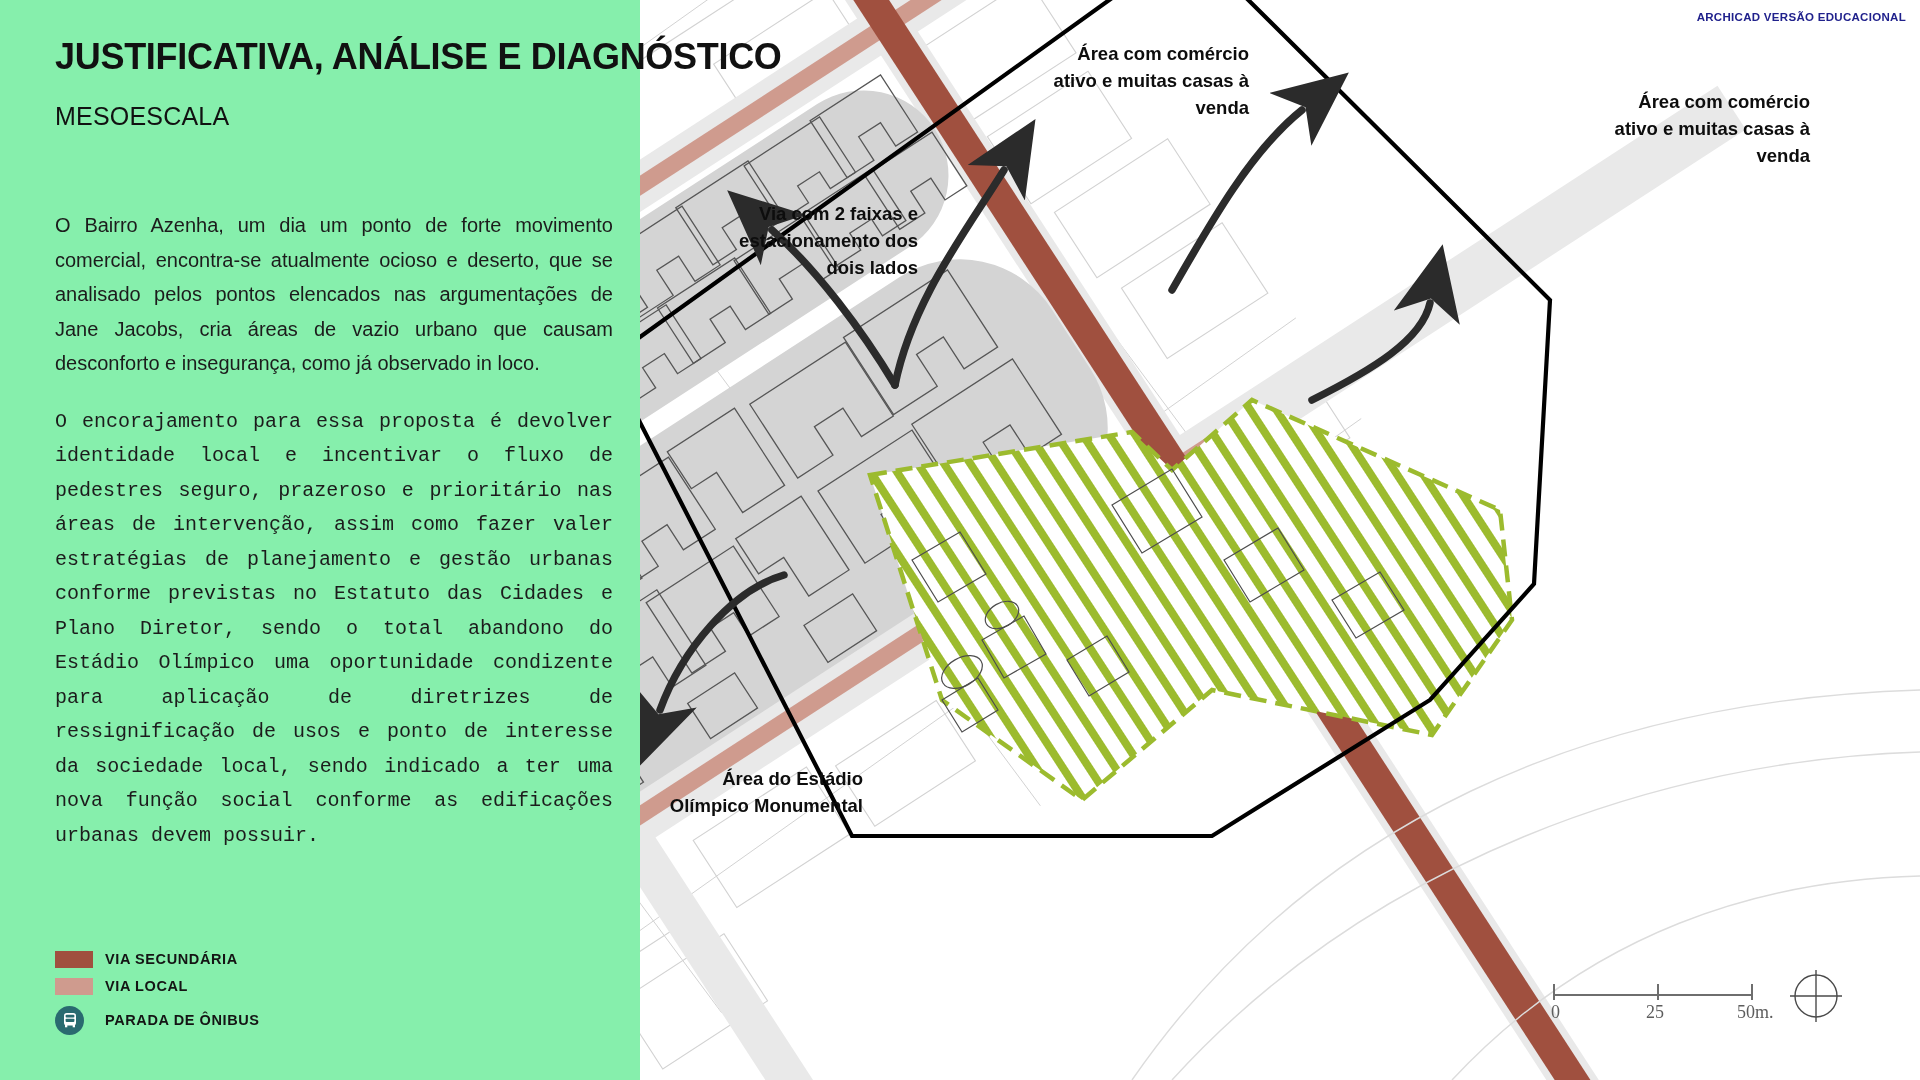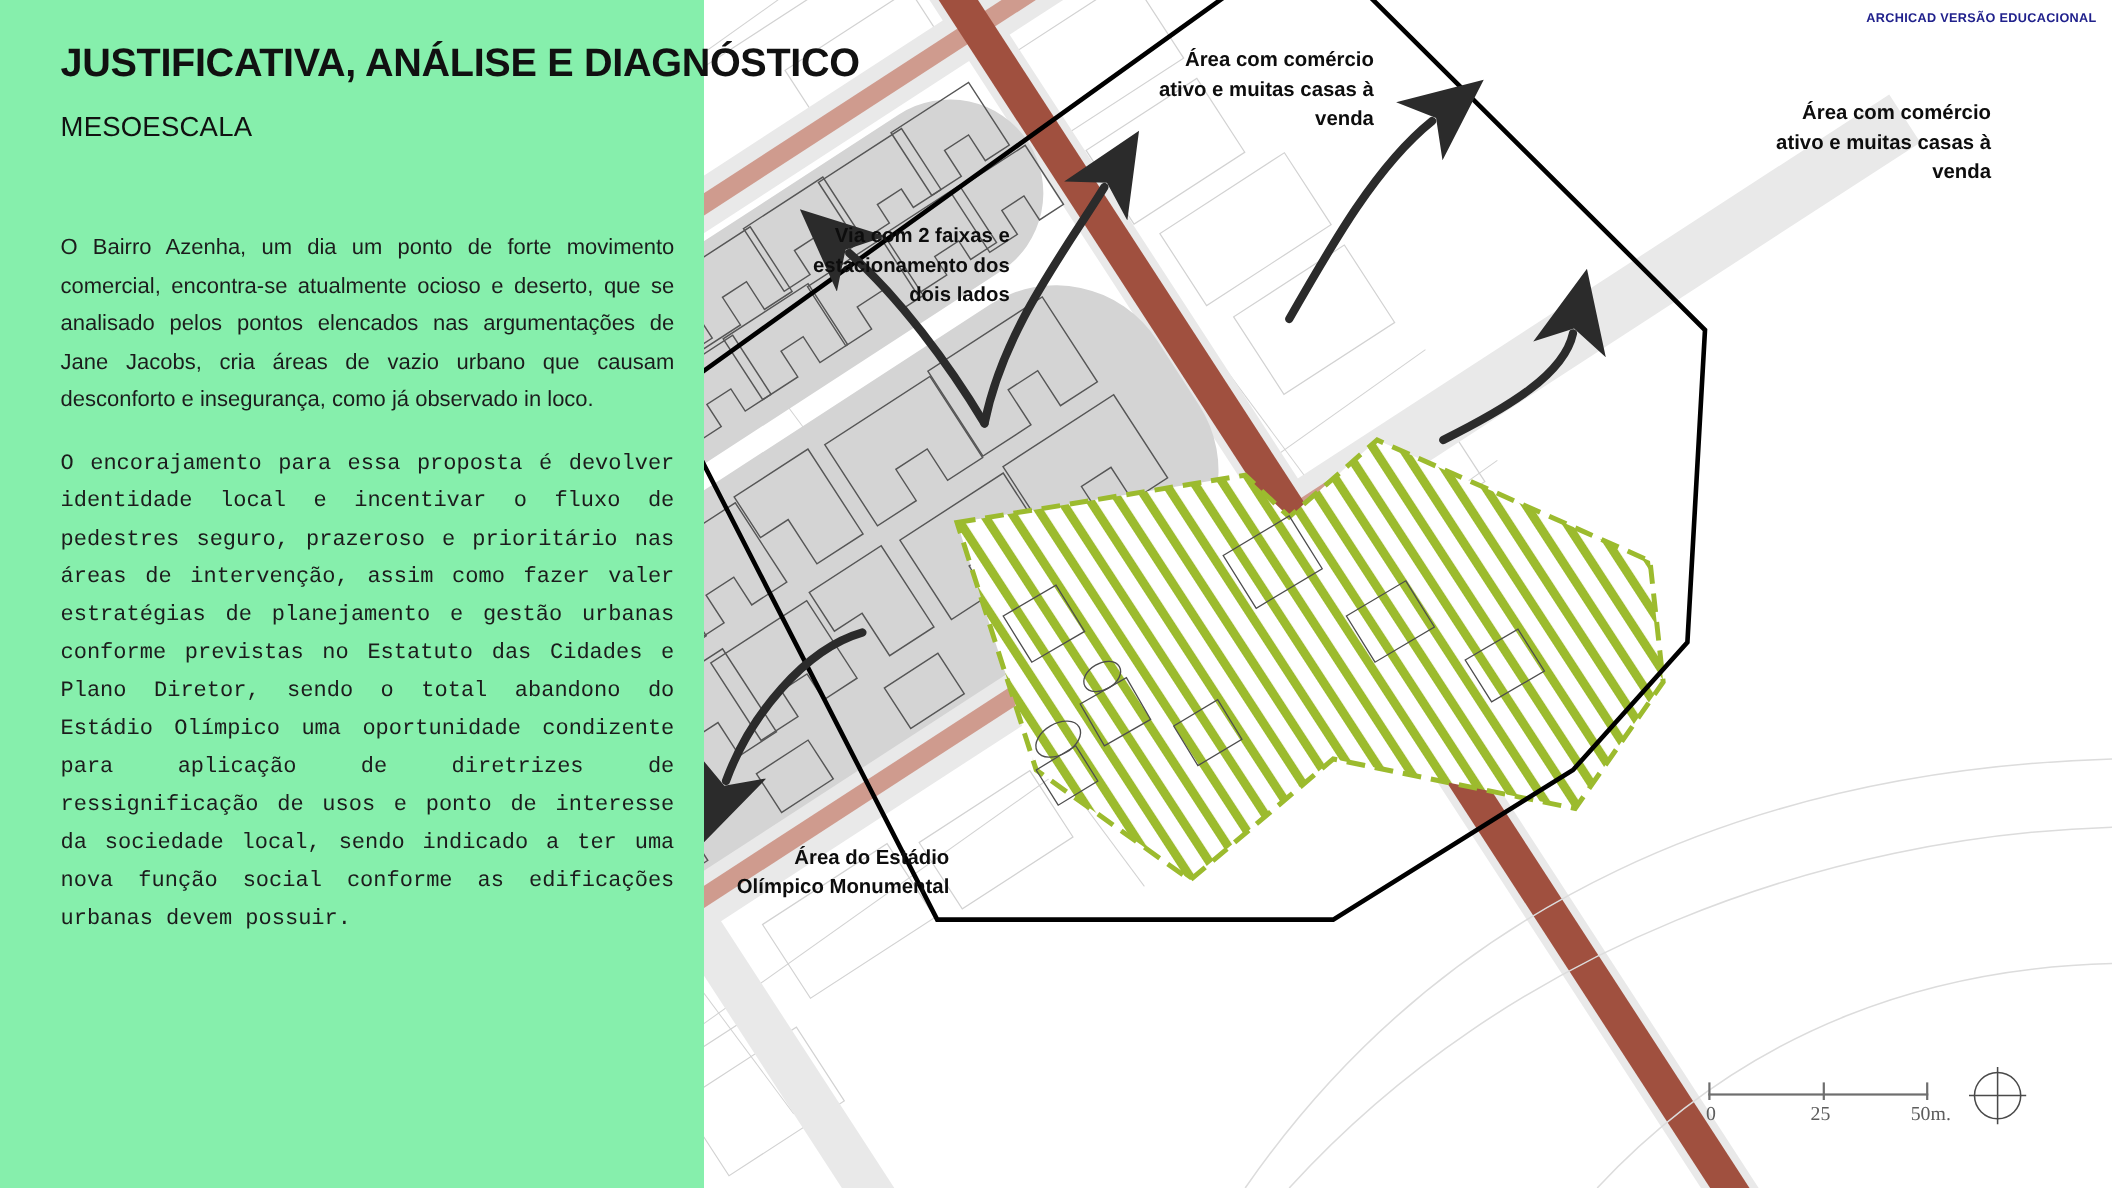--- a/index.html
+++ b/index.html
@@ -273,17 +273,41 @@
 
   <div class="left-col">
     <div class="title">JUSTIFICATIVA, ANÁLISE E DIAGNÓSTICO</div>
     <div class="subtitle">MESOESCALA</div>
 
     <div class="body-text">
       <p>O Bairro Azenha, um dia um ponto de forte movimento comercial, encontra-se atualmente ocioso e deserto, que se analisado pelos pontos elencados nas argumentações de Jane Jacobs, cria áreas de vazio urbano que causam desconforto e insegurança, como já observado in loco.</p>
       <p>O encorajamento para essa proposta é devolver identidade local e incentivar o fluxo de pedestres seguro, prazeroso e prioritário nas áreas de intervenção, assim como fazer valer estratégias de planejamento e gestão urbanas conforme previstas no Estatuto das Cidades e Plano Diretor, sendo o total abandono do Estádio Olímpico uma oportunidade condizente para aplicação de diretrizes de ressignificação de usos e ponto de interesse da sociedade local, sendo indicado a ter uma nova função social conforme as edificações urbanas devem possuir.</p>
     </div>
 
+    <div class="legend">
+      <div class="legend-row">
+        <div class="swatch" style="background:#a0503f;"></div>
+        <div class="legend-label">VIA SECUNDÁRIA</div>
+      </div>
+      <div class="legend-row">
+        <div class="swatch" style="background:#cf9b8e;"></div>
+        <div class="legend-label">VIA LOCAL</div>
+      </div>
+      <div class="legend-row bus">
+        <div class="bus-chip">
+          <div class="bus-circle" style="background:#2a6a70;">
+            <svg class="bus-glyph" width="20" height="20" viewBox="0 0 20 20">
+              <rect x="4" y="3" width="12" height="12.5" rx="2.8" fill="#ffffff"></rect>
+              <rect x="5.6" y="4.8" width="8.8" height="2.6" rx="0.9" fill="#2a6a70"></rect>
+              <rect x="5.6" y="8.7" width="8.8" height="3.2" rx="0.9" fill="#2a6a70"></rect>
+              <rect x="5" y="14.6" width="2.3" height="2.7" fill="#ffffff"></rect>
+              <rect x="12.7" y="14.6" width="2.3" height="2.7" fill="#ffffff"></rect>
+            </svg>
+          </div>
+        </div>
+        <div class="legend-label">PARADA DE ÔNIBUS</div>
+      </div>
+    </div>
   </div>
 
   <div class="watermark">ARCHICAD VERSÃO EDUCACIONAL</div>
 
 </div>
 
 </body></html>

